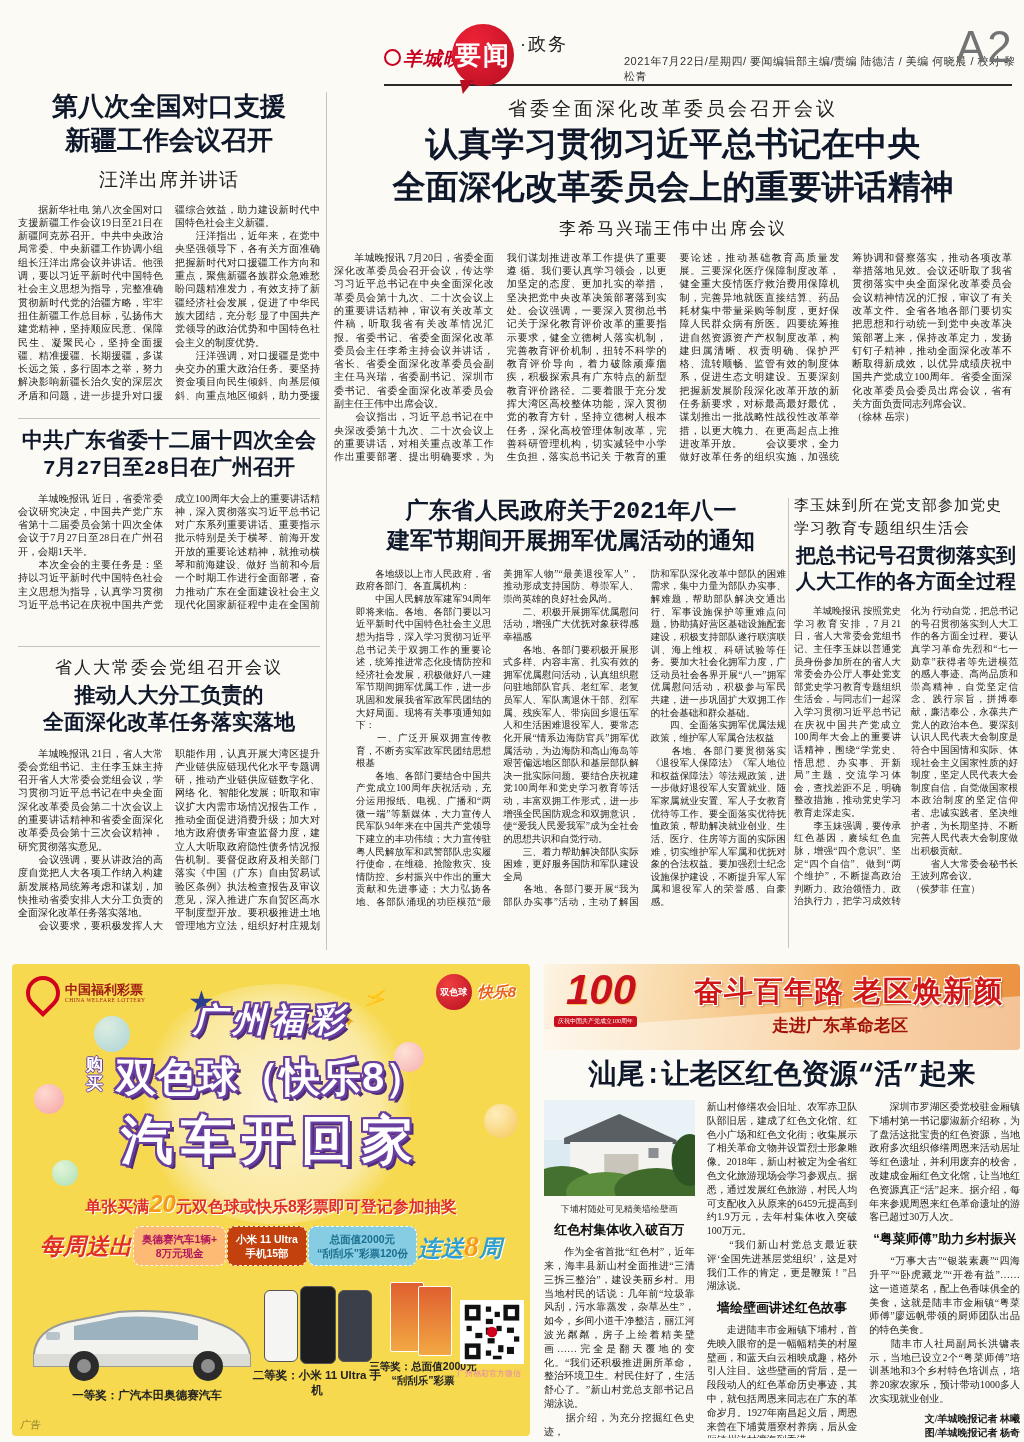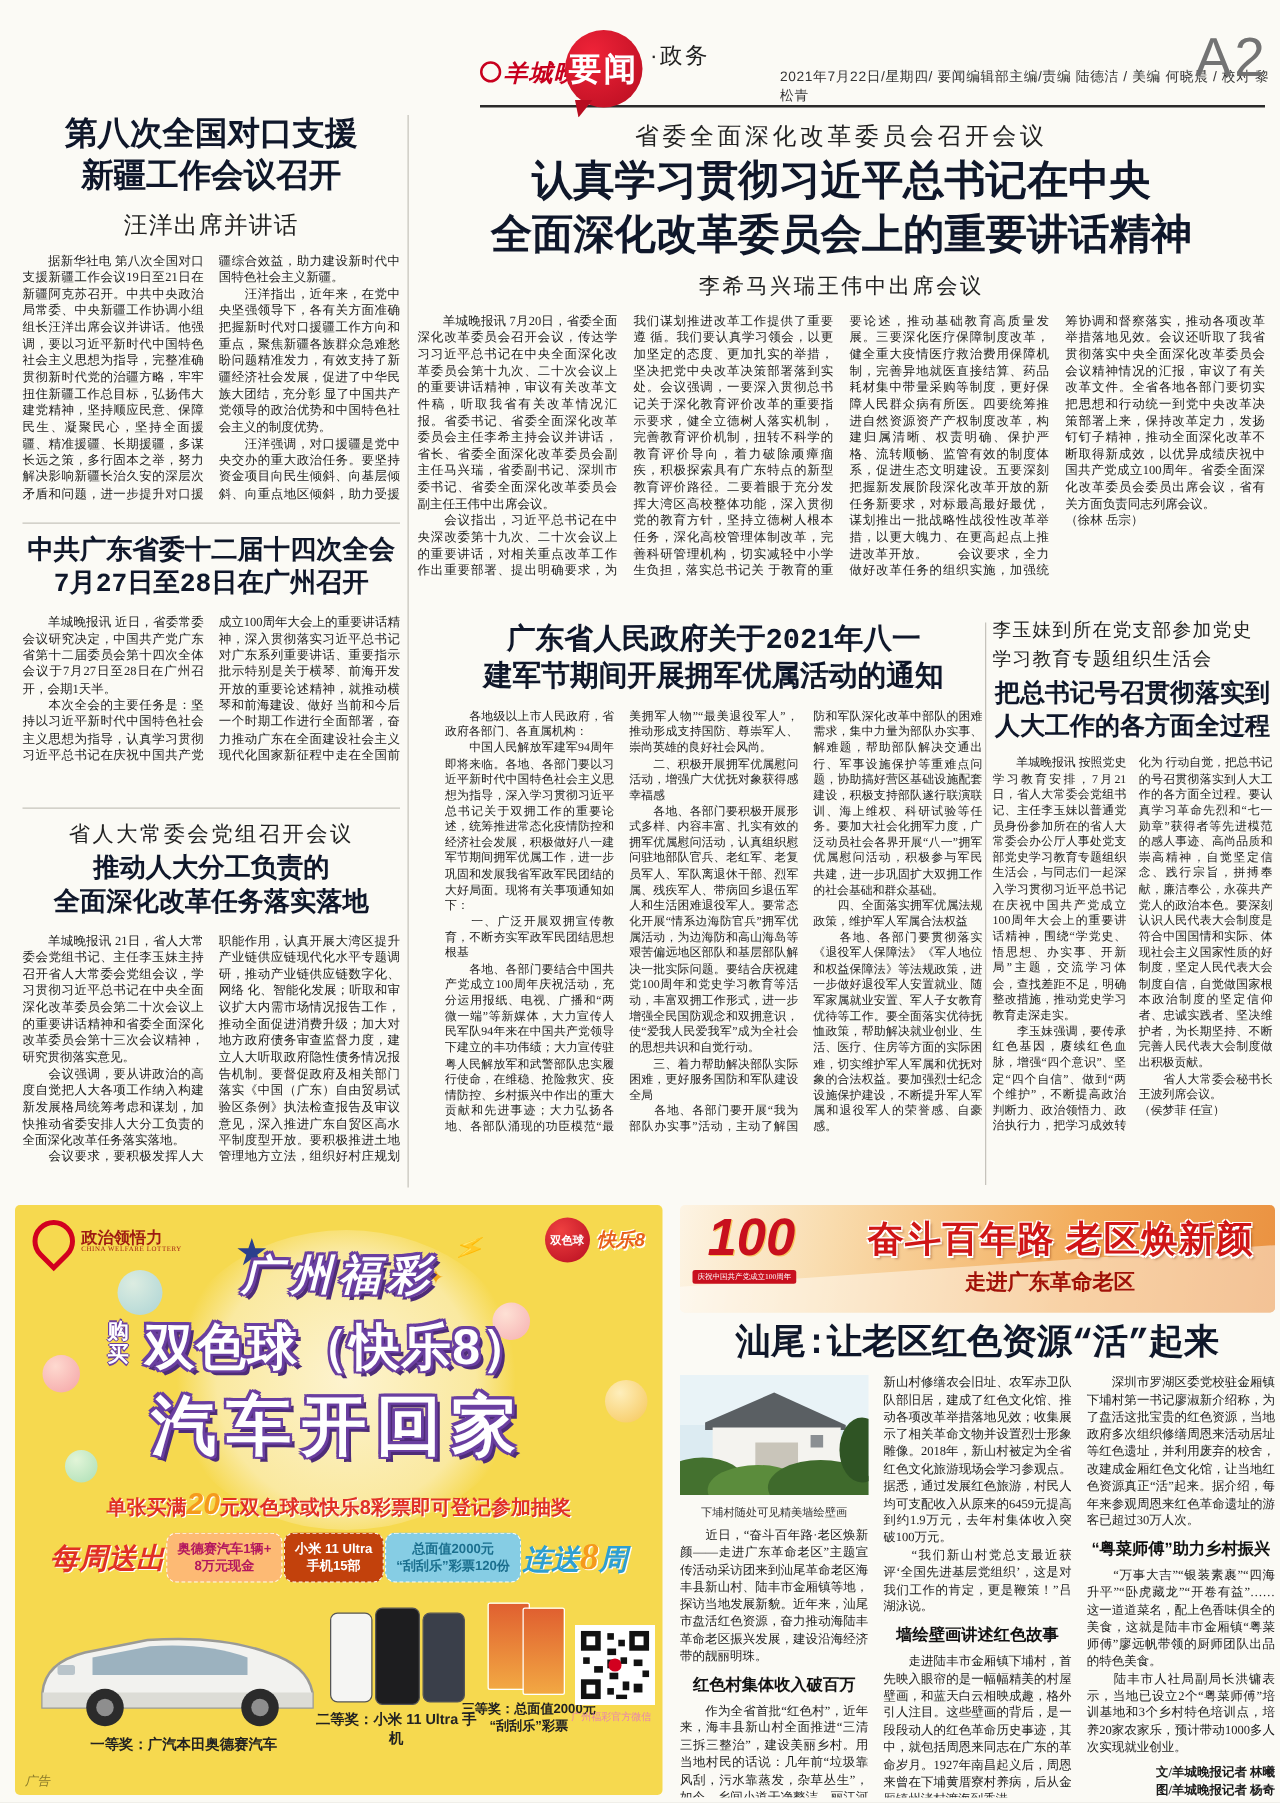--- a/index.html
+++ b/index.html
@@ -206,21 +206,21 @@
     <div class="ball" style="left:40px;top:196px;width:26px;height:26px;background:radial-gradient(circle at 35% 30%,#defaf0,#9fe0c8);"></div>
     <div class="ball" style="left:382px;top:78px;width:30px;height:30px;background:radial-gradient(circle at 35% 30%,#ffe2ec,#f6a8c2);"></div>
     <div class="ball" style="left:472px;top:140px;width:34px;height:34px;background:radial-gradient(circle at 35% 30%,#fff2cf,#f6c35a);"></div>
     <div class="star" style="left:176px;top:20px;font-size:30px;">★</div>
     <div class="star" style="left:330px;top:48px;font-size:16px;color:#f2a81d;">✦</div>
     <div class="star" style="left:352px;top:22px;font-size:20px;transform:rotate(20deg);color:#f2a81d;">⚡</div>
 
     <div id="cwl">
       <div id="cwl-glyph"></div>
       <div>
-        <div id="cwl-name">政治领悟力</div>
+        <div id="cwl-name">中国福利彩票</div>
         <div id="cwl-en">CHINA WELFARE LOTTERY</div>
       </div>
     </div>
     <div id="ad-badges">
       <div id="bdg-ssq">双色球</div>
       <div id="bdg-kl8">快乐8</div>
     </div>
 
     <div class="adt" id="ad-t1">广州福彩</div>
     <div id="ad-buy">购买</div>
@@ -309,27 +309,26 @@
         <polygon points="20,38 75,14 132,40 132,44 20,44" fill="#5a5f63"></polygon>
         <rect x="26" y="42" width="102" height="34" fill="#f4f3ef"></rect>
         <rect x="104" y="48" width="10" height="10" fill="#8b8f93"></rect>
         <rect x="60" y="54" width="34" height="22" fill="#c9c5ba"></rect>
         <ellipse cx="18" cy="86" rx="34" ry="20" fill="#44712f"></ellipse>
         <ellipse cx="62" cy="92" rx="40" ry="20" fill="#5b8c3c"></ellipse>
         <ellipse cx="112" cy="90" rx="42" ry="22" fill="#3f6a2c"></ellipse>
         <ellipse cx="145" cy="60" rx="18" ry="26" fill="#2f5424"></ellipse>
       </svg>
       <div class="sw-cap">下埔村随处可见精美墙绘壁画</div>
-      <div class="pre">　　近日，“奋斗百年路·老区焕新颜——走进广东革命老区”主题宣传活动采访团来到汕尾革命老区海丰县新山村、陆丰市金厢镇等地，探访当地发展新貌。近年来，汕尾市盘活红色资源，奋力推动海陆丰革命老区振兴发展，建设沿海经济带的靓丽明珠。</div>
       <div class="sw-sub">红色村集体收入破百万</div>
       <div class="pre">　　作为全省首批“红色村”，近年来，海丰县新山村全面推进“三清三拆三整治”，建设美丽乡村。用当地村民的话说：几年前“垃圾靠风刮，污水靠蒸发，杂草丛生”，如今，乡间小道干净整洁，丽江河波光粼粼，房子上绘着精美壁画……完全是翻天覆地的变化。“我们还积极推进厕所革命，整治环境卫生。村民住好了，生活舒心了。”新山村党总支部书记吕湖泳说。
 　　据介绍，为充分挖掘红色史迹，</div>
     </div>
     <div class="sw-col">
-      <div class="pre">新山村修缮农会旧址、农军赤卫队队部旧居，建成了红色文化馆、推动各项改革举措落地见效；收集展示了相关革命文物并设置烈士形象雕像。2018年，新山村被定为全省红色文化旅游现场会学习参观点。据悉，通过发展红色旅游，村民人均可支配收入从原来的6459元提高到约1.9万元，去年村集体收入突破100万元。
+      <div class="pre">新山村修缮农会旧址、农军赤卫队队部旧居，建成了红色文化馆、红色小广场和红色文化街；收集展示了相关革命文物并设置烈士形象雕像。2018年，新山村被定为全省红色文化旅游现场会学习参观点。据悉，通过发展红色旅游，村民人均可支配收入从原来的6459元提高到约1.9万元，去年村集体收入突破100万元。
 　　“我们新山村党总支最近获评‘全国先进基层党组织’，这是对我们工作的肯定，更是鞭策！”吕湖泳说。</div>
       <div class="sw-sub">墙绘壁画讲述红色故事</div>
       <div class="pre">　　走进陆丰市金厢镇下埔村，首先映入眼帘的是一幅幅精美的村屋壁画，和蓝天白云相映成趣，格外引人注目。这些壁画的背后，是一段段动人的红色革命历史事迹，其中，就包括周恩来同志在广东的革命岁月。1927年南昌起义后，周恩来曾在下埔黄厝寮村养病，后从金厢镇州渚村渡海到香港。</div>
     </div>
     <div class="sw-col">
       <div class="pre">　　深圳市罗湖区委党校驻金厢镇下埔村第一书记廖淑新介绍称，为了盘活这批宝贵的红色资源，当地政府多次组织修缮周恩来活动居址等红色遗址，并利用废弃的校舍，改建成金厢红色文化馆，让当地红色资源真正“活”起来。据介绍，每年来参观周恩来红色革命遗址的游客已超过30万人次。</div>
       <div class="sw-sub">“粤菜师傅”助力乡村振兴</div>
       <div class="pre">　　“万事大吉”“银装素裹”“四海升平”“卧虎藏龙”“开卷有益”……这一道道菜名，配上色香味俱全的美食，这就是陆丰市金厢镇“粤菜师傅”廖远帆带领的厨师团队出品的特色美食。
 　　陆丰市人社局副局长洪镛表示，当地已设立2个“粤菜师傅”培训基地和3个乡村特色培训点，培养20家农家乐，预计带动1000多人次实现就业创业。</div>
       <div class="sw-by pre">文/羊城晚报记者 林曦

